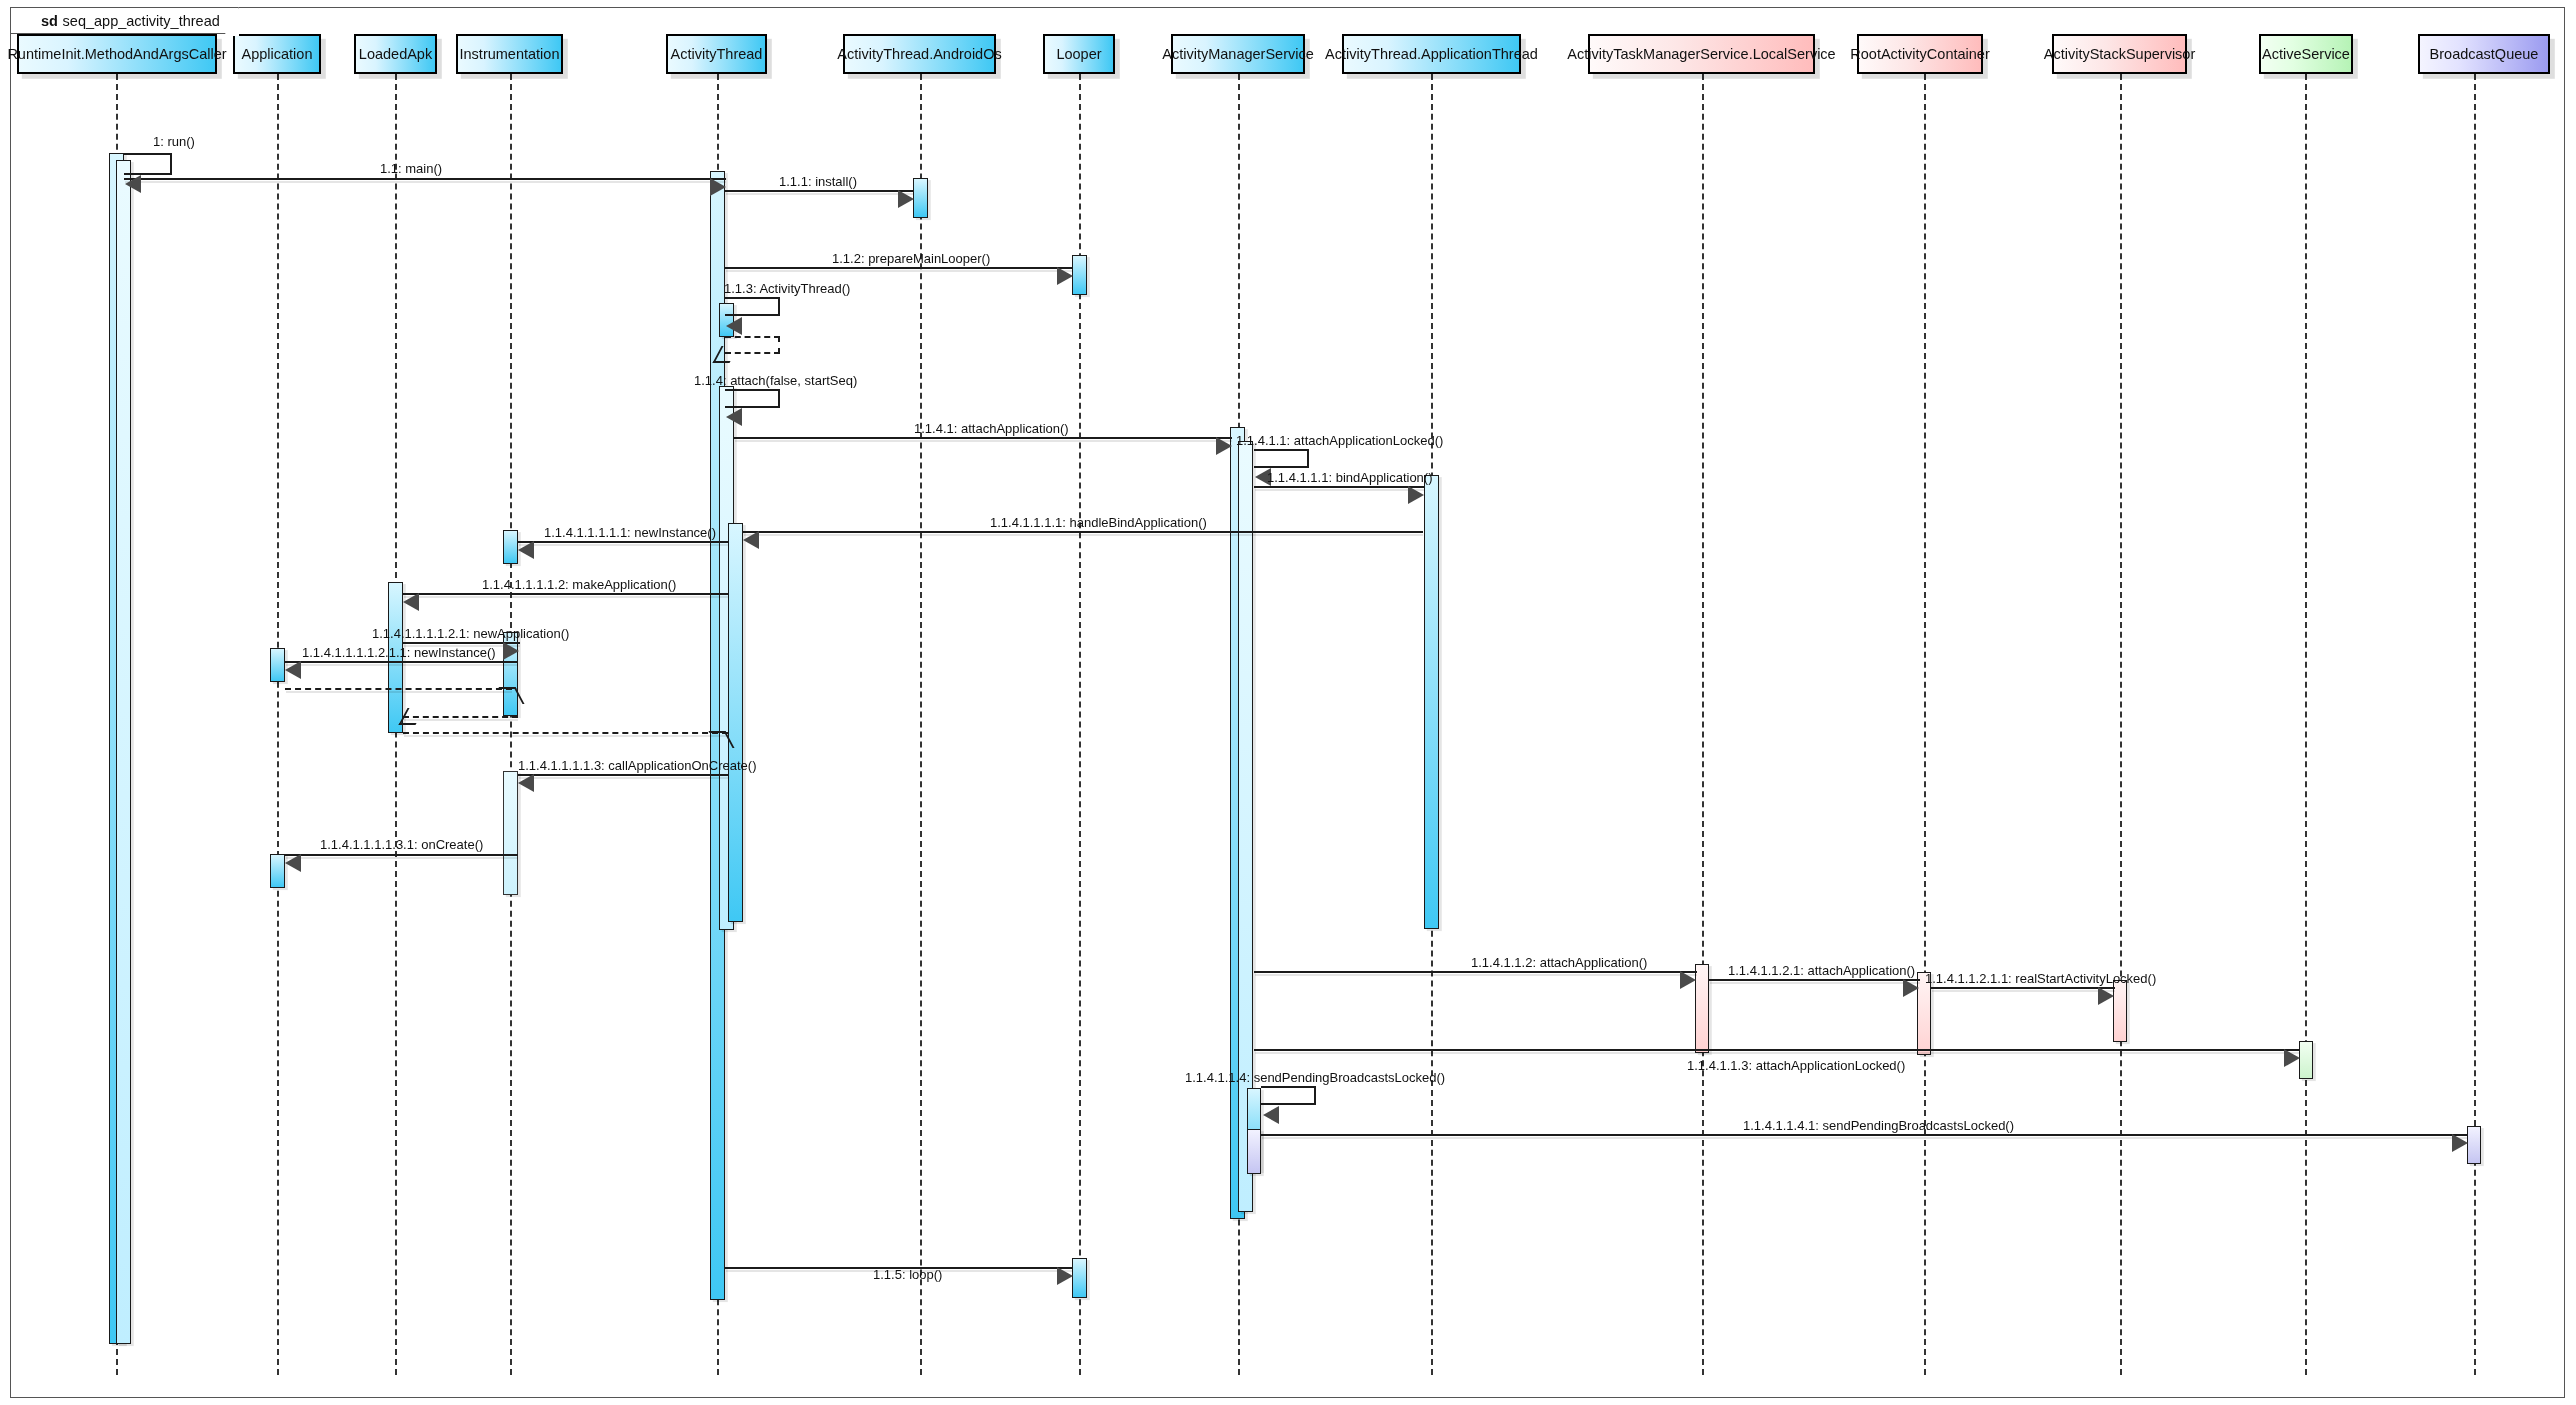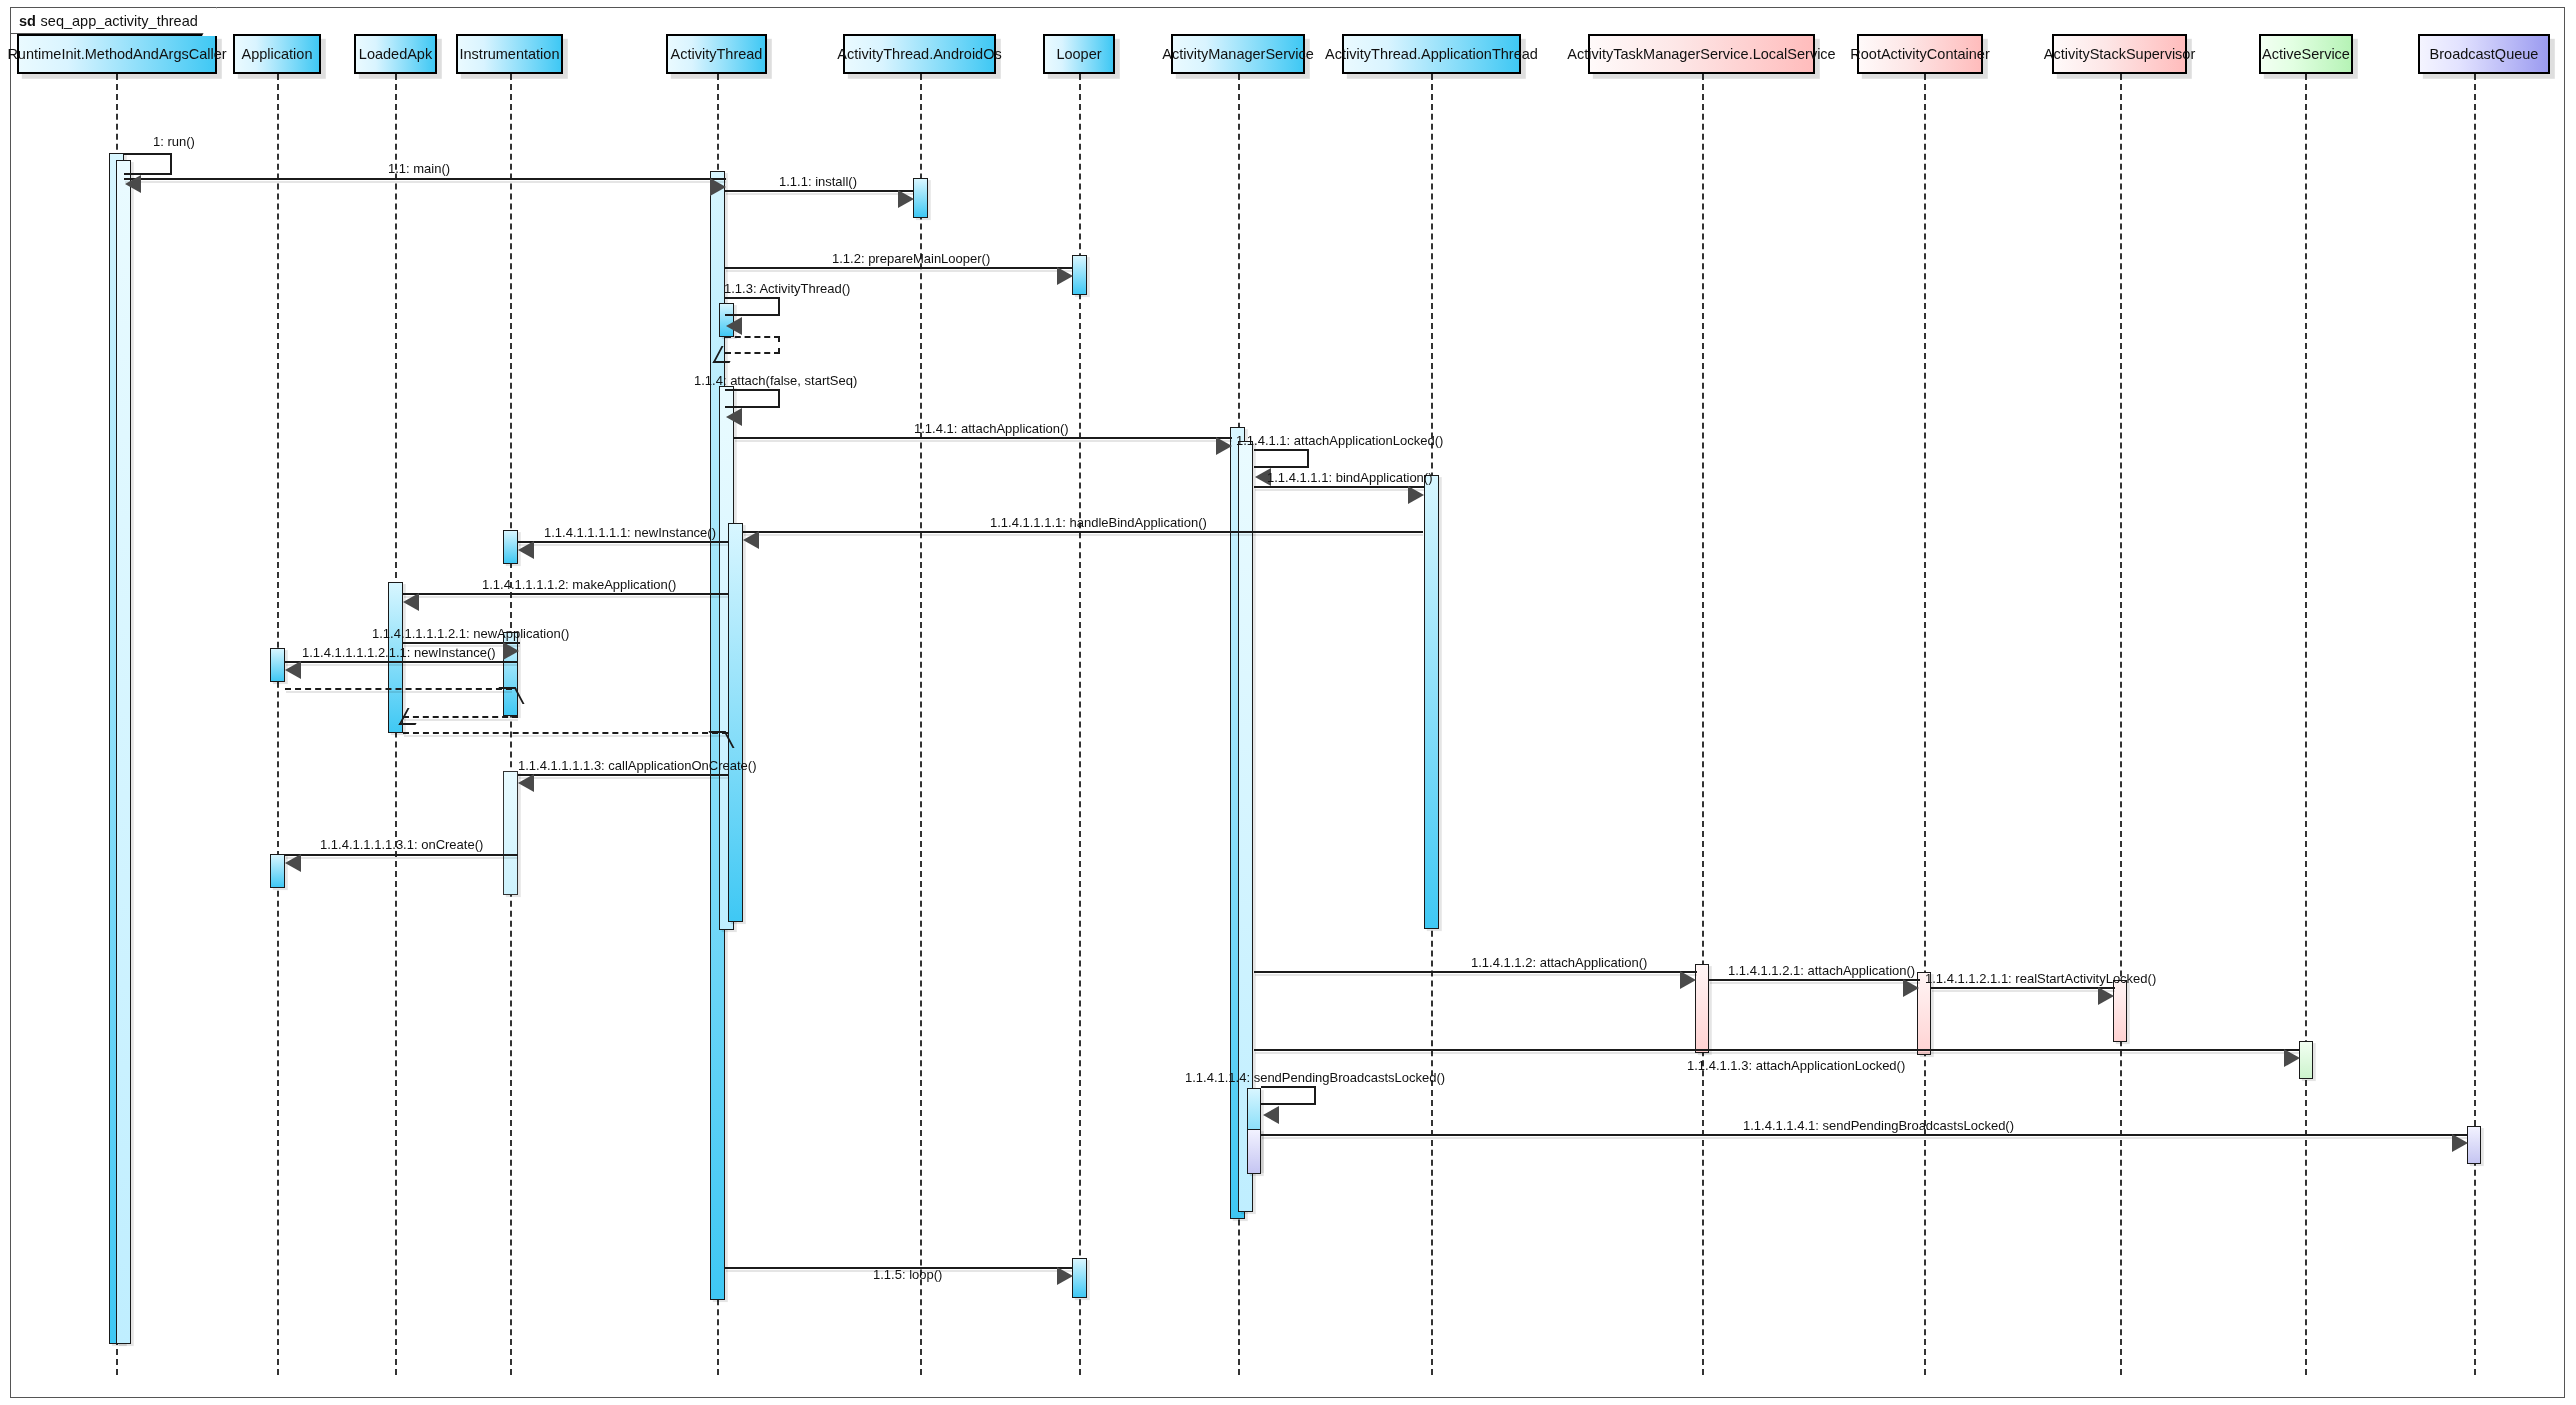--- a/index.html
+++ b/index.html
@@ -6,21 +6,21 @@
   html,body{margin:0;padding:0;background:#ffffff;}
   body{font-family:"Liberation Sans",sans-serif;}
   #canvas{position:relative;width:2576px;height:1406px;background:#fff;overflow:hidden;}
 
   
   .frame{position:absolute;left:9.6px;top:6.9px;width:2555px;height:1391px;
          border:1.4px solid #555;box-sizing:border-box;background:#fff;}
   .frame-tab{position:absolute;left:9.6px;top:6.9px;height:27.5px;padding:2.8px 18px 2.8px 8.3px;
              border:1.4px solid #555;background:#fff;box-sizing:border-box;
              display:flex;align-items:center;font-size:14.5px;color:#111;z-index:30;}
-  .frame-tab b{font-weight:bold;margin-right:4.8px;}
+  .frame-tab b{font-weight:bold;margin-right:4.8px;margin-left:22px;}
   .frame-tab::after{content:"";position:absolute;right:-1.4px;top:-1.4px;
              border-style:solid;border-width:0 0 29px 15px;border-color:transparent transparent #fff transparent;}
 
   
   .part{position:absolute;box-sizing:border-box;border:2.8px solid #000;
         display:flex;align-items:center;justify-content:center;
         font-size:14.5px;color:#111;white-space:nowrap;height:40px;
         box-shadow:4.8px 4.8px 0 0 rgba(0,0,0,.13);z-index:20;}
   .part.blue  {background:linear-gradient(to right,#eafaff 0%,#d9f4ff 25%,#3fc8f4 100%);}
   .part.pink  {background:linear-gradient(to right,#fffafa 0%,#fde6e6 40%,#ffbcbc 100%);}
@@ -181,21 +181,21 @@
   <div class="act purple" style="left:2467px;top:1126px;width:13.8px;height:38px;"></div>
 
   <div class="self" style="left:124px;top:153px;width:48px;height:22px;"></div>
   <div class="head l" style="left:125px;top:175px;"></div>
   <div class="mlabel" style="left:153px;top:135px;">1: run()</div>
 
   <div class="msg" style="left:124px;top:178px;width:602px;">
       <span class="shadow"></span>
     </div>
   <div class="head r" style="left:710px;top:178px;"></div>
-  <div class="mlabel" style="left:388px;top:162px;text-align:center;">1.1: main()</div>
+  <div class="mlabel" style="left:380px;top:162px;text-align:center;">1.1: main()</div>
 
   <div class="msg" style="left:725px;top:190px;width:189px;">
       <span class="shadow"></span>
     </div>
   <div class="head r" style="left:898px;top:190px;"></div>
   <div class="mlabel" style="left:779px;top:175px;">1.1.1: install()</div>
 
   <div class="msg" style="left:725px;top:267px;width:348px;">
       <span class="shadow"></span>
     </div>

